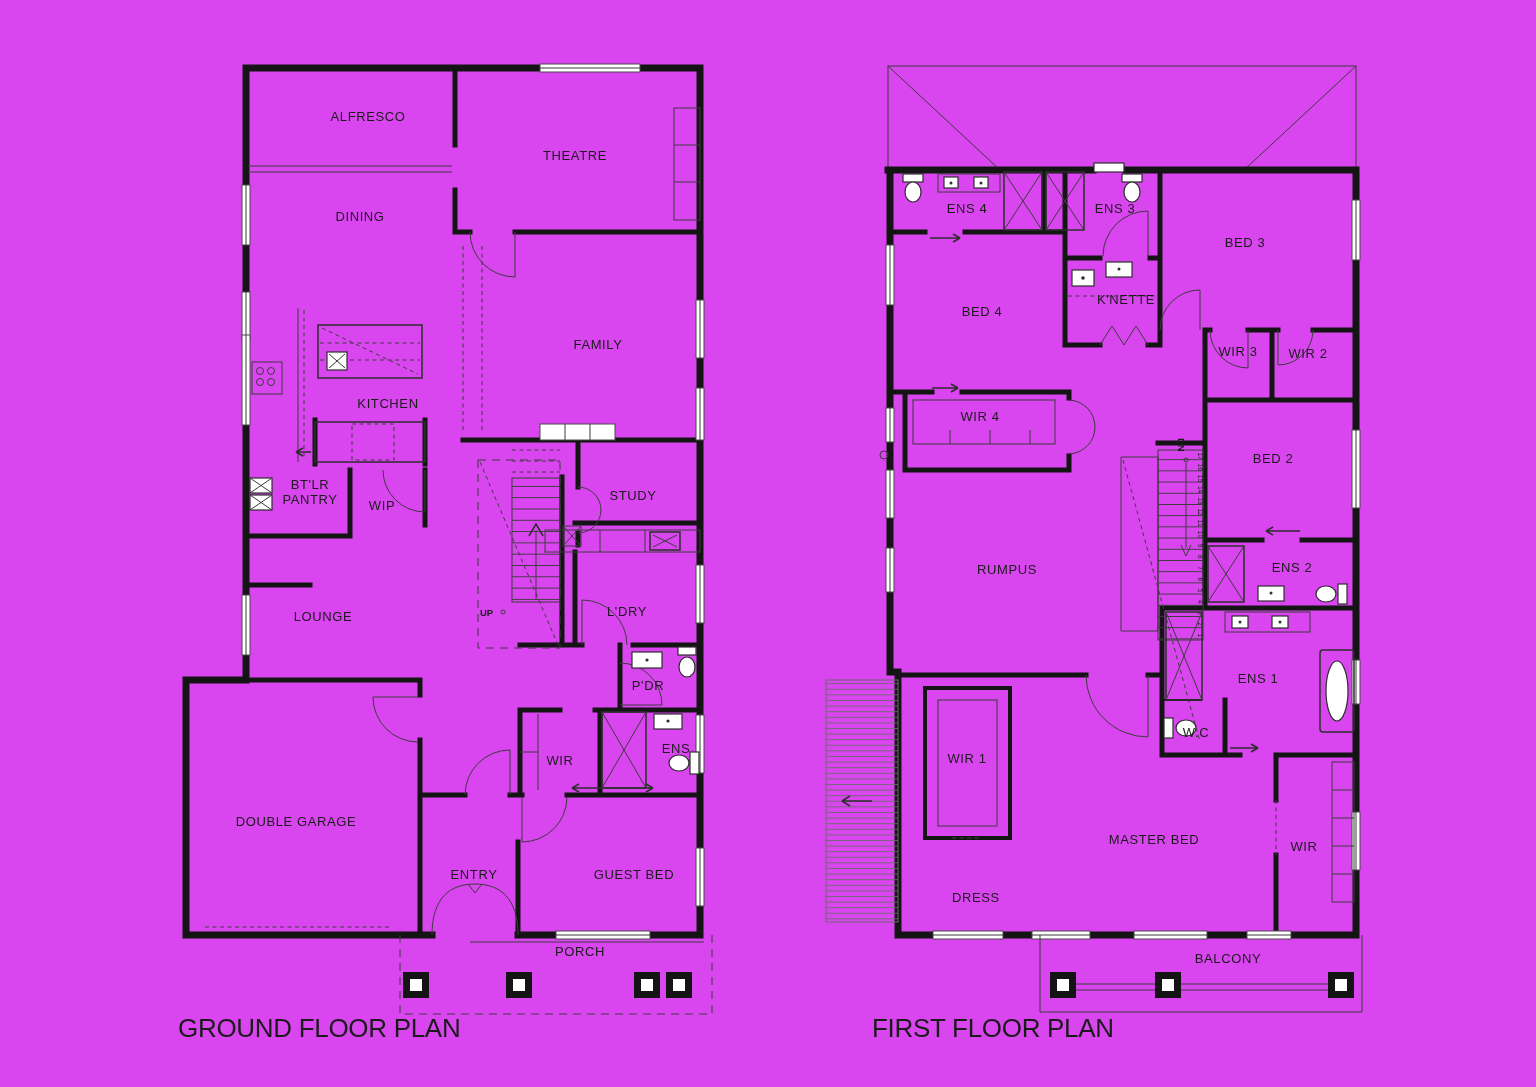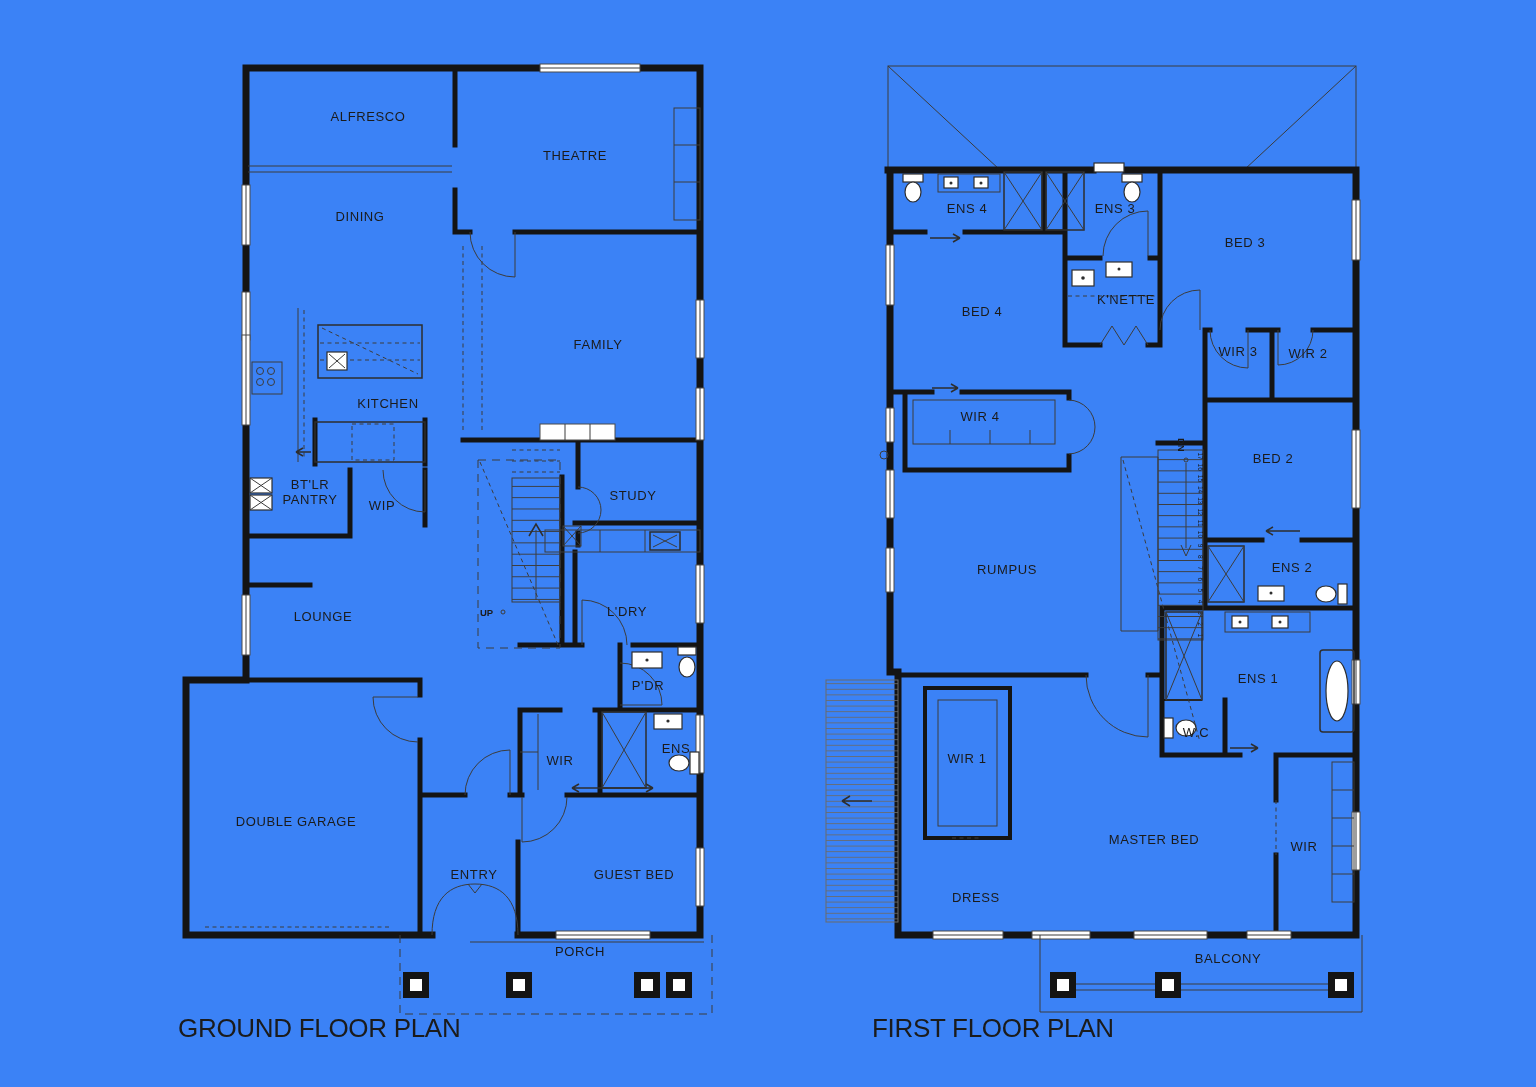--- a/index.html
+++ b/index.html
@@ -1,16 +1,16 @@
 <!DOCTYPE html>
 <html><head>
 <meta charset="utf-8">
 <style>
   html,body{margin:0;padding:0;background:#ffffff;}
-  #stage{position:relative;width:1536px;height:1087px;background:#3b82f6;overflow:hidden;text-align:center;}
+  #stage{position:relative;width:1536px;height:1087px;background:#d946ef;overflow:hidden;text-align:center;}
   svg{position:absolute;inset:0;}
   .w7{stroke:#141414;stroke-width:7;fill:none;stroke-linecap:square}
   .w5{stroke:#141414;stroke-width:5;fill:none;stroke-linecap:square}
   .w2{stroke:#141414;stroke-width:2;fill:none}
   .t{stroke:#3c3c3c;stroke-width:1;fill:none}
   .t15{stroke:#2e2e2e;stroke-width:1.5;fill:none}
   .d{stroke-dasharray:8 6}
   .d2{stroke-dasharray:4 3.5}
   .fx{stroke:#2e2e2e;stroke-width:1.2;fill:#fff}
   .winr{fill:#fff;stroke:#4a4a4a;stroke-width:1}

